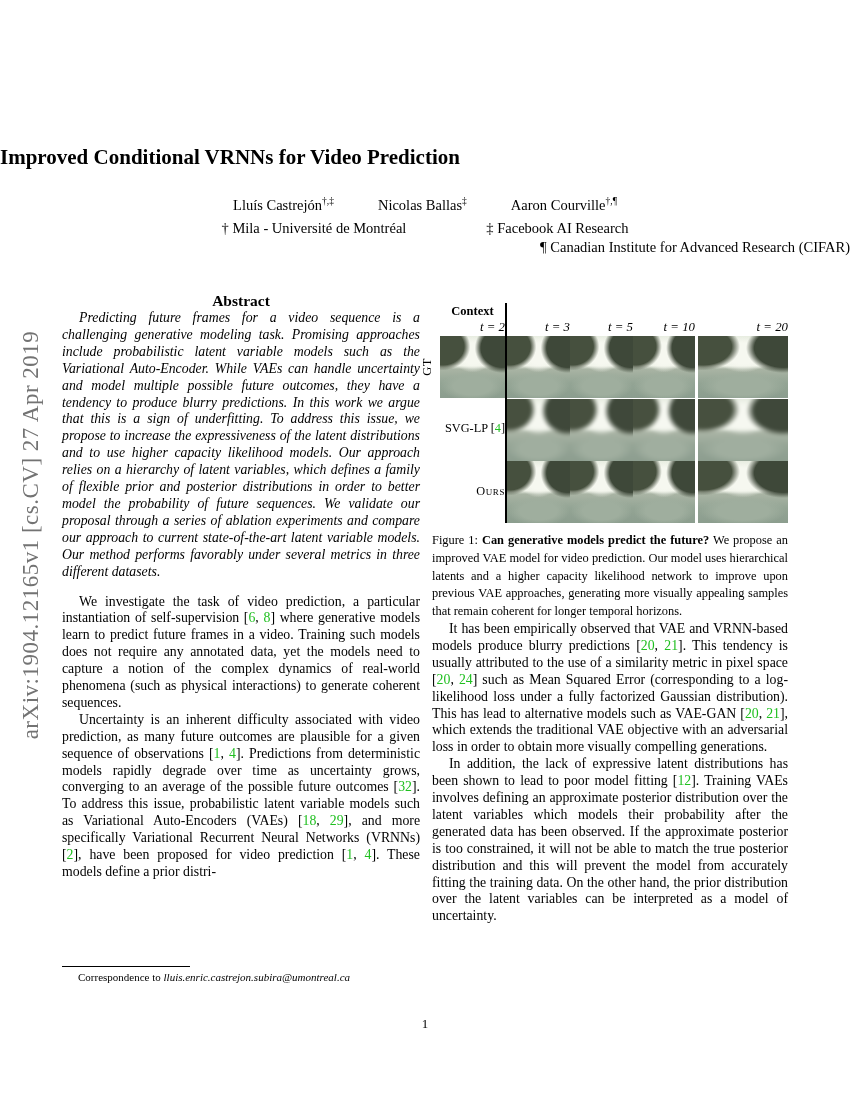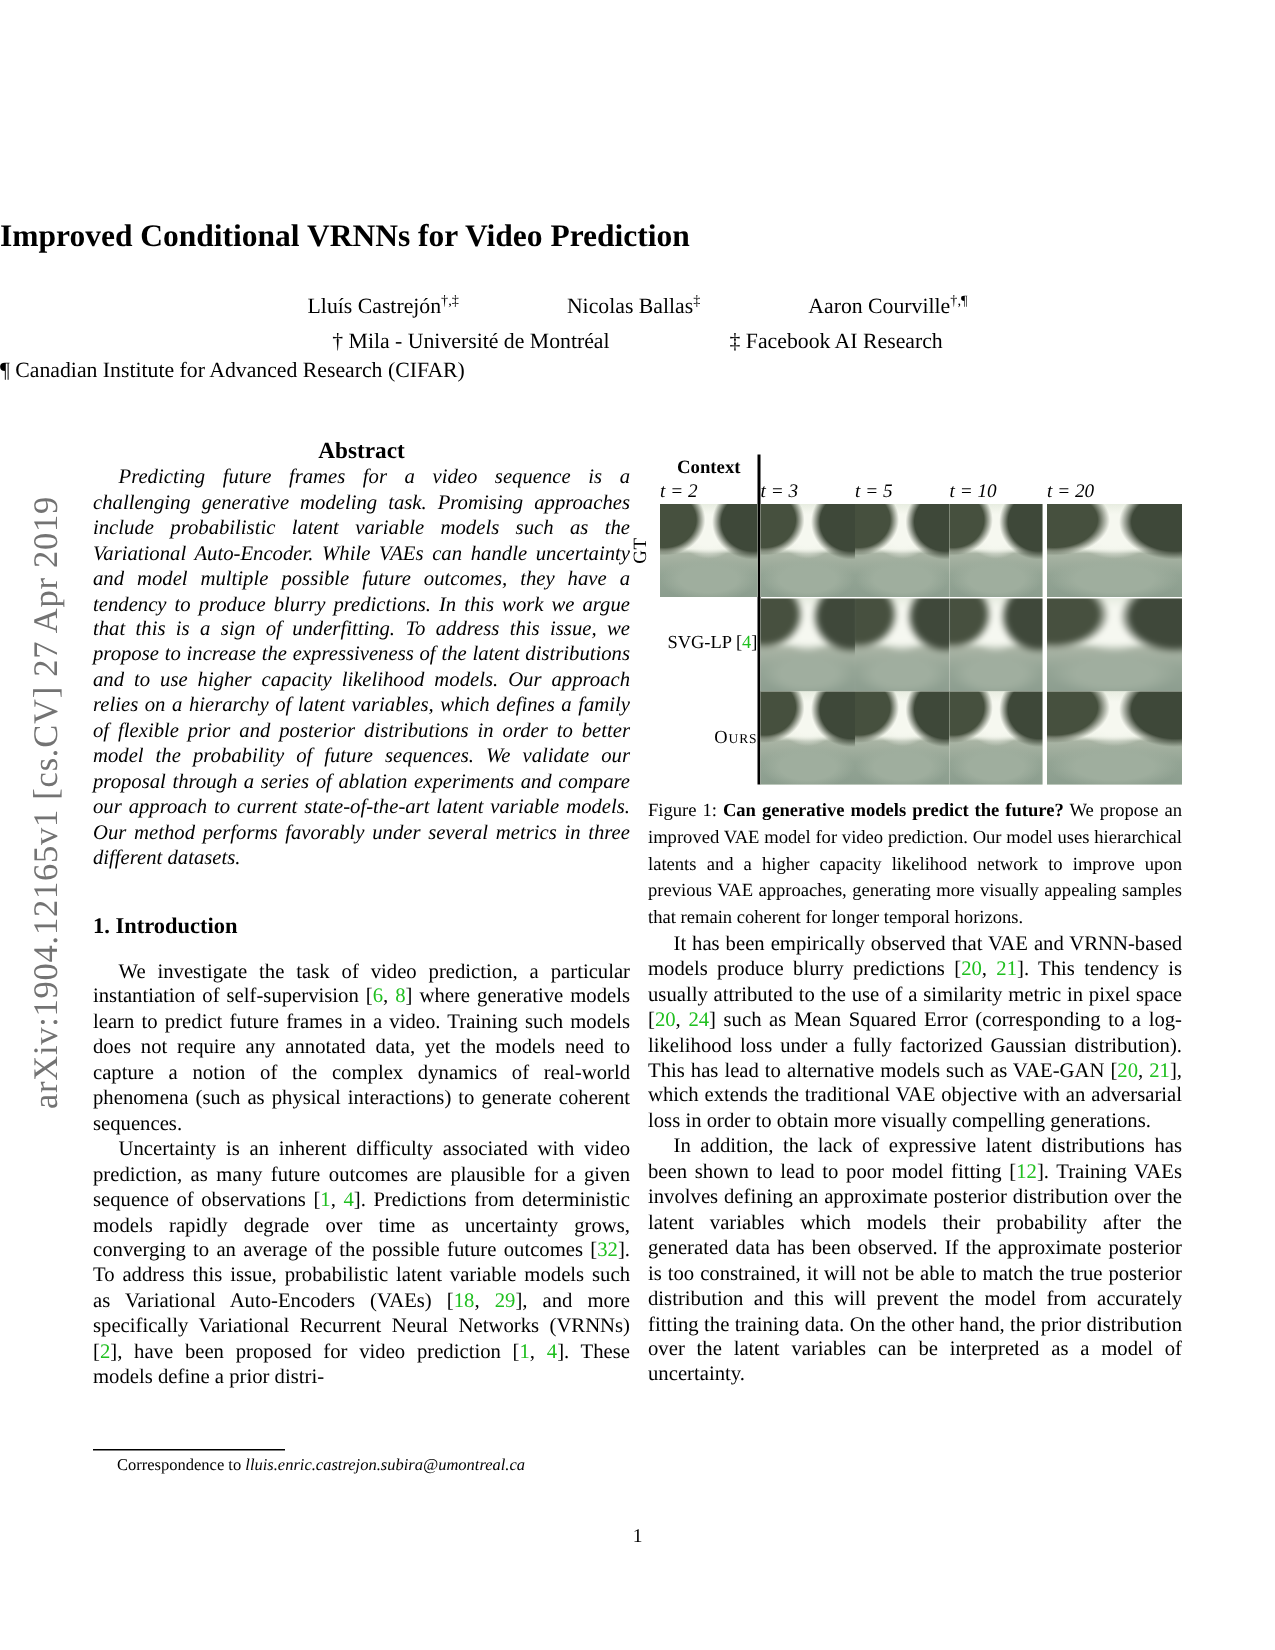--- a/index.html
+++ b/index.html
@@ -14,29 +14,29 @@
     white-space:nowrap;font-size:23px;color:#737373;
     letter-spacing:.5px;
   }
   
   .title{
     position:absolute;top:145px;left:0;width:689px;text-align:left;
     font-size:21px;font-weight:bold;
   }
   .authors{
     position:absolute;top:196px;left:0;width:850px;
-    display:flex;justify-content:center;gap:72px;font-size:14.5px;
+    display:flex;justify-content:center;gap:44px;font-size:14.5px;
   }
   .authors sup{font-size:9.5px;}
   .affil-row1{
     position:absolute;top:220px;left:0;width:850px;
     display:flex;justify-content:center;gap:80px;font-size:14.5px;
   }
   .affil-row2{
-    position:absolute;top:239px;left:0;width:850px;text-align:left;font-size:14.5px;
+    position:absolute;top:239px;left:0;width:850px;text-align:right;font-size:14.5px;
   }
   
   .col-left{position:absolute;left:62px;top:290px;width:358px;height:790px;}
   .col-right{position:absolute;left:432px;top:290px;width:356px;}
   .sec-head{font-size:15px;font-weight:bold;}
   .abstract-head{text-align:center;font-size:15.5px;font-weight:bold;margin:2px 0 0 0;}
   p.body{
     font-size:13.8px;line-height:16.9px;text-align:justify;margin:0;
   }
   p.indent{text-indent:17px;}
@@ -48,21 +48,21 @@
   .footnote{position:absolute;left:0;top:676px;width:358px;font-size:11px;}
   .footnote-rule{width:128px;border-top:1px solid #000;margin-bottom:4px;}
   .footnote-text{text-indent:16px;}
   .footnote-text i{font-style:italic;}
   
   .figure{position:relative;width:356px;height:222px;margin-top:13px;}
   .fig-head-context{position:absolute;left:8px;top:1px;width:65px;text-align:center;
     font-size:12.5px;font-weight:bold;}
   .fig-head-pred{position:absolute;left:75px;top:1px;width:281px;text-align:center;
     font-size:12.5px;font-weight:bold;}
-  .tlabel{position:absolute;top:17px;font-size:12.8px;font-style:italic;text-align:left;}
+  .tlabel{position:absolute;top:17px;font-size:12.8px;font-style:italic;text-align:right;}
   .vline{position:absolute;left:73px;top:0;width:2px;height:220px;background:#000;}
   .cell{position:absolute;width:63px;height:62px;overflow:hidden;background:#dfe5d8;}
   .frame{
     position:absolute;inset:-3px;
     background:
       radial-gradient(ellipse 58% 52% at 8% 20%, #46503e 0 52%, rgba(70,80,62,0) 67%),
       radial-gradient(ellipse 58% 55% at 92% 22%, #3e4839 0 52%, rgba(62,72,57,0) 67%),
       radial-gradient(ellipse 30% 28% at 50% 30%, #f6f8f0 0 55%, rgba(246,248,240,0) 100%),
       radial-gradient(ellipse 45% 22% at 50% 78%, #9fae9e 0 60%, rgba(159,174,158,0) 100%),
       linear-gradient(180deg, #e3e9dc 0%, #eef2e7 48%, #a9b4a4 53%, #93a494 74%, #8a9c8d 100%);
@@ -100,21 +100,20 @@
   <span>† Mila - Université de Montréal</span>
   <span>‡ Facebook AI Research</span>
 </div>
 <div class="affil-row2">
   <span>¶ Canadian Institute for Advanced Research (CIFAR)</span>
 </div>
 
 <div class="col-left">
   <div class="abstract-head">Abstract</div>
   <p class="body indent abstract-text">Predicting future frames for a video sequence is a challenging generative modeling task. Promising approaches include probabilistic latent variable models such as the Variational Auto-Encoder. While VAEs can handle uncertainty and model multiple possible future outcomes, they have a tendency to produce blurry predictions. In this work we argue that this is a sign of underfitting. To address this issue, we propose to increase the expressiveness of the latent distributions and to use higher capacity likelihood models. Our approach relies on a hierarchy of latent variables, which defines a family of flexible prior and posterior distributions in order to better model the probability of future sequences. We validate our proposal through a series of ablation experiments and compare our approach to current state-of-the-art latent variable models. Our method performs favorably under several metrics in three different datasets.</p>
-  <div class="sec-head intro-head">1. Introduction</div>
   <p class="body indent first">We investigate the task of video prediction, a particular instantiation of self-supervision [<span class="cite">6</span>, <span class="cite">8</span>] where generative models learn to predict future frames in a video. Training such models does not require any annotated data, yet the models need to capture a notion of the complex dynamics of real-world phenomena (such as physical interactions) to generate coherent sequences.</p>
   <p class="body indent">Uncertainty is an inherent difficulty associated with video prediction, as many future outcomes are plausible for a given sequence of observations [<span class="cite">1</span>, <span class="cite">4</span>]. Predictions from deterministic models rapidly degrade over time as uncertainty grows, converging to an average of the possible future outcomes [<span class="cite">32</span>]. To address this issue, probabilistic latent variable models such as Variational Auto-Encoders (VAEs) [<span class="cite">18</span>, <span class="cite">29</span>], and more specifically Variational Recurrent Neural Networks (VRNNs) [<span class="cite">2</span>], have been proposed for video prediction [<span class="cite">1</span>, <span class="cite">4</span>]. These models define a prior distri-</p>
   <div class="footnote">
     <div class="footnote-rule"></div>
     <div class="footnote-text">
       <span>Correspondence to</span> <i>lluis.enric.castrejon.subira@umontreal.ca</i>
     </div>
   </div>
 </div>
 

